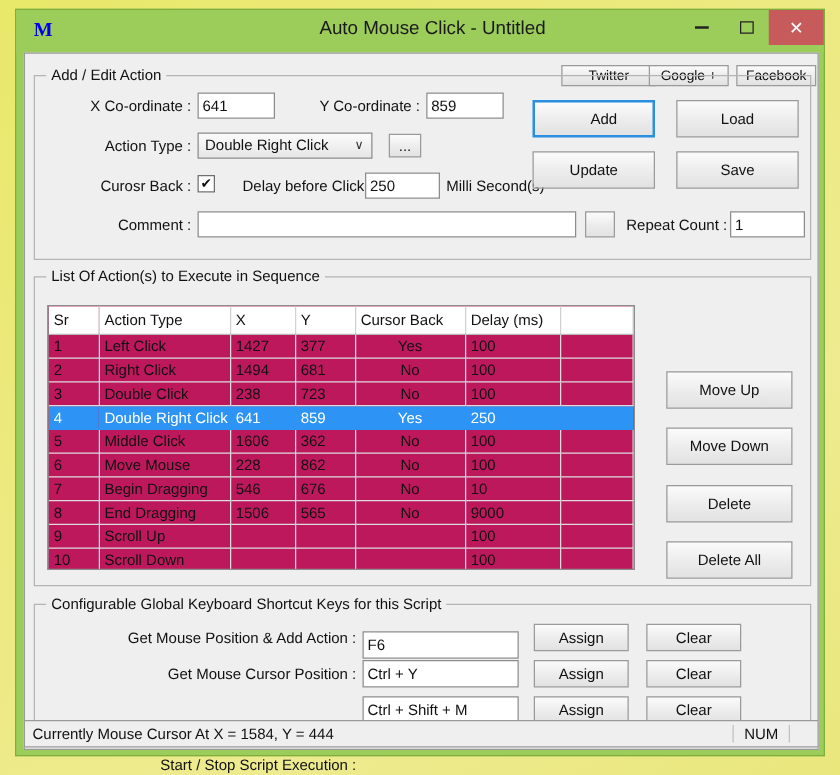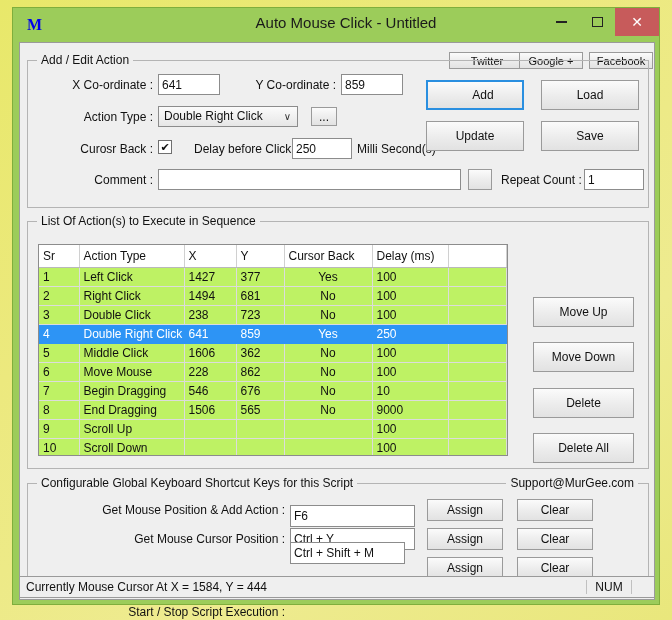--- a/index.html
+++ b/index.html
@@ -89,21 +89,21 @@
   .cb{
     width:14px;height:14px;box-sizing:border-box;
     border:1px solid #6f6f6f;background:#fff;
     display:flex;align-items:center;justify-content:center;
     font-size:11px;color:#111;line-height:12px;
   }
 
   
   .gridwrap{
     position:absolute;box-sizing:border-box;
-    border:1px solid #8c8c8c;background:#bef264;overflow:hidden;
+    border:1px solid #8c8c8c;background:#be185d;overflow:hidden;
   }
   table.grid{border-collapse:collapse;width:100%;font-size:12px;color:#111;table-layout:fixed;}
   table.grid th{
     font-weight:normal;text-align:left;padding:2px 4px;height:18px;
     border-right:1px solid #d0d0d0;border-bottom:1px solid #b9b9b9;
     background:#fff;
   }
   table.grid td{
     padding:1px 4px;height:16px;
     border-right:1px solid #dcdcdc;border-bottom:1px solid #dcdcdc;
@@ -316,34 +316,33 @@
         </div>
 
         <div class="btn" style="left:505px;top:75px;width:101px;height:30px;">Move Up</div>
         <div class="btn" style="left:505px;top:120px;width:101px;height:30px;">Move Down</div>
         <div class="btn" style="left:505px;top:166px;width:101px;height:30px;">Delete</div>
         <div class="btn" style="left:505px;top:211px;width:101px;height:30px;">Delete All</div>
       </div>
 
       <div class="group" style="left:7px;top:440px;width:622px;height:96px;">
         <span class="gtitle">Configurable Global Keyboard Shortcut Keys for this Script</span>
-        <span class="gtitle-right">Support@MurGee.com</span>
 
         <span class="lbl" style="left:45px;top:19px;width:212px;">Get Mouse Position &amp; Add Action :</span>
         <input class="tb" style="left: 262px; top: 21px; width: 125px; height: 22px;" value="F6">
         <div class="btn" style="left:399px;top:15px;width:76px;height:22px;">Assign</div>
         <div class="btn" style="left:489px;top:15px;width:76px;height:22px;">Clear</div>
 
         <span class="lbl" style="left:45px;top:48px;width:212px;">Get Mouse Cursor Position :</span>
         <input class="tb" style="left: 262px; top: 44px; width: 125px; height: 22px;" value="Ctrl + Y">
         <div class="btn" style="left:399px;top:44px;width:76px;height:22px;">Assign</div>
         <div class="btn" style="left:489px;top:44px;width:76px;height:22px;">Clear</div>
 
         <span class="lbl" style="left:45px;top:77px;width:212px;margin-top:44px;">Start / Stop Script Execution :</span>
-        <input class="tb" style="left: 262px; top: 58px; width: 115px; height: 22px;" value="Ctrl + Shift + M">
+        <input class="tb" style="left: 262px; top: 73px; width: 125px; height: 22px;" value="Ctrl + Shift + M">
         <div class="btn" style="left:399px;top:73px;width:76px;height:22px;">Assign</div>
         <div class="btn" style="left:489px;top:73px;width:76px;height:22px;">Clear</div>
       </div>
 
     </div>
 
     <div class="status">
       <span class="stext">Currently Mouse Cursor At X = 1584, Y = 444</span>
       <span class="snum">NUM</span>
       <span class="sgrip"></span>

